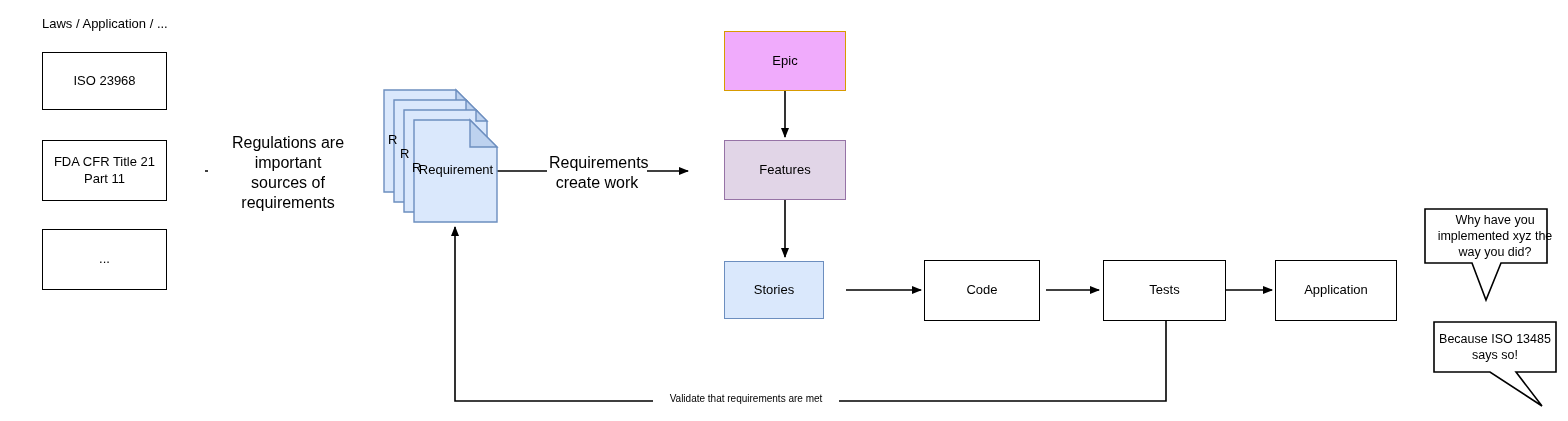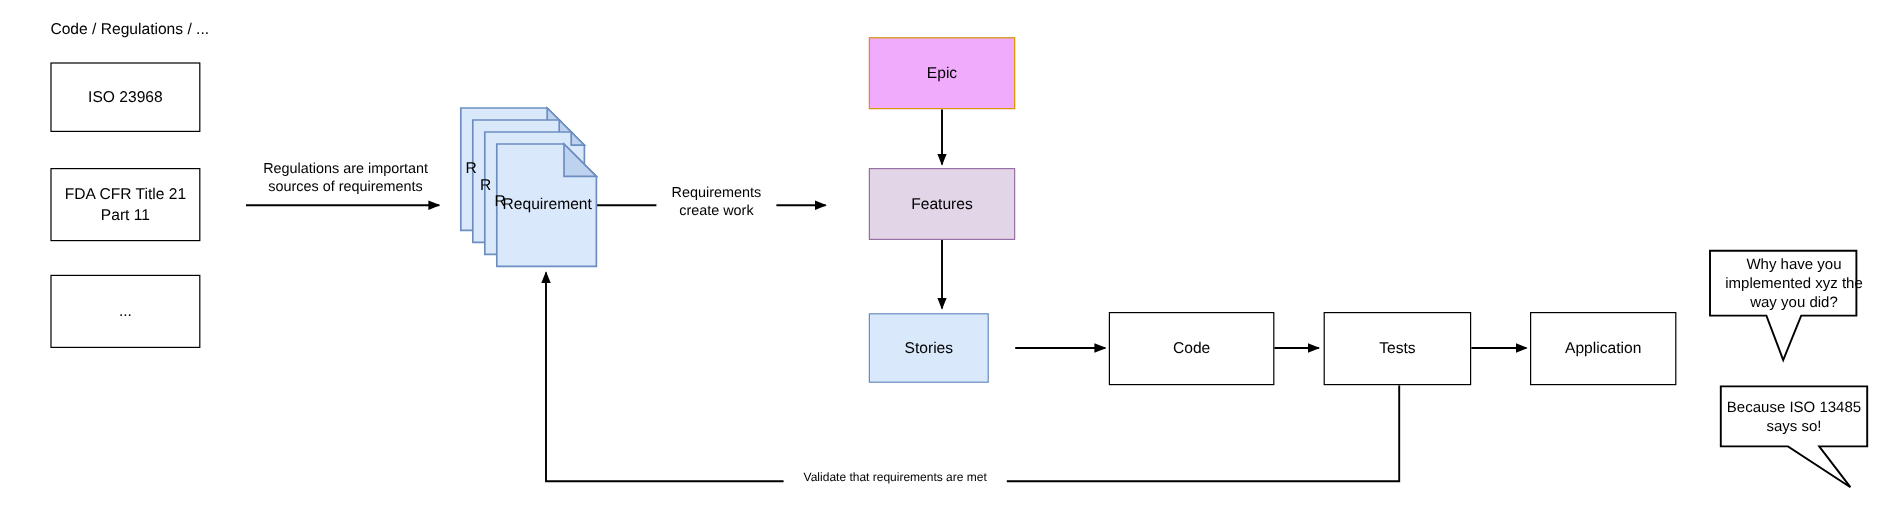--- a/index.html
+++ b/index.html
@@ -45,21 +45,21 @@
     background: #dae8fc;
     border: 1.6px solid #6c8ebf;
   }
   .section-label {
     position: absolute;
     font-size: 13px;
     white-space: nowrap;
   }
   .edge-label {
     position: absolute;
-    font-size: 12px;
+    font-size: 16px;
     text-align: center;
     line-height: 1.25;
     white-space: pre-line;
     background: #ffffff;
     padding: 0 2px;
   }
   .svg-layer {
     position: absolute;
     left: 0;
     top: 0;
@@ -132,21 +132,21 @@
 
     <g>
       <path d="M1425,209 L1547,209 L1547,263 L1501,263 L1486,300 L1472,263 L1425,263 Z" fill="#ffffff" stroke="#000000" stroke-width="1.6" stroke-linejoin="miter"></path>
     </g>
 
     <g>
       <path d="M1434,322 L1556,322 L1556,372 L1516,372 L1542,406 L1490,372 L1434,372 Z" fill="#ffffff" stroke="#000000" stroke-width="1.6" stroke-linejoin="miter"></path>
     </g>
   </svg>
 
-  <div class="section-label" style="left:42px; top:16px;">Code / Regulations / ...</div>
+  <div class="section-label" style="left:42px; top:16px;">Laws / Application / ...</div>
 
   <div class="node plain-box" style="left:42px; top:52px; width:125px; height:58px;">
     <span>ISO 23968</span>
   </div>
 
   <div class="node plain-box" style="left:42px; top:140px; width:125px; height:61px;">
     <span>FDA CFR Title 21
 Part 11</span>
   </div>
 
@@ -172,21 +172,21 @@
   </div>
 
   <div class="node features-box" style="left:724px; top:140px; width:122px; height:60px;">
     <span>Features</span>
   </div>
 
   <div class="node stories-box" style="left:724px; top:261px; width:100px; height:58px;">
     <span>Stories</span>
   </div>
 
-  <div class="node plain-box" style="left:924px; top:260px; width:138px; height:61px;">
+  <div class="node plain-box" style="left:924px; top:260px; width:116px; height:61px;">
     <span>Code</span>
   </div>
 
   <div class="node plain-box" style="left:1103px; top:260px; width:123px; height:61px;">
     <span>Tests</span>
   </div>
 
   <div class="node plain-box" style="left:1275px; top:260px; width:122px; height:61px;">
     <span>Application</span>
   </div>

